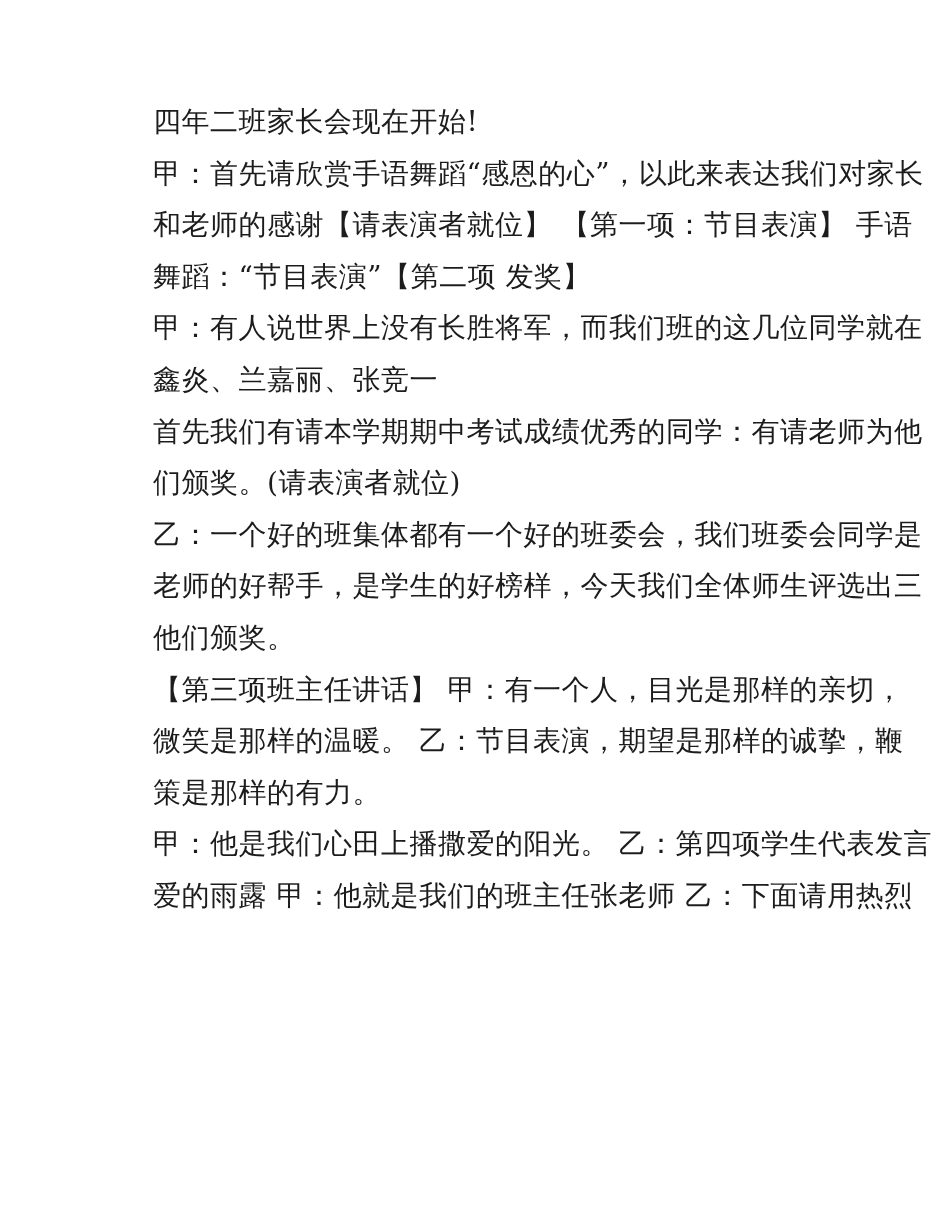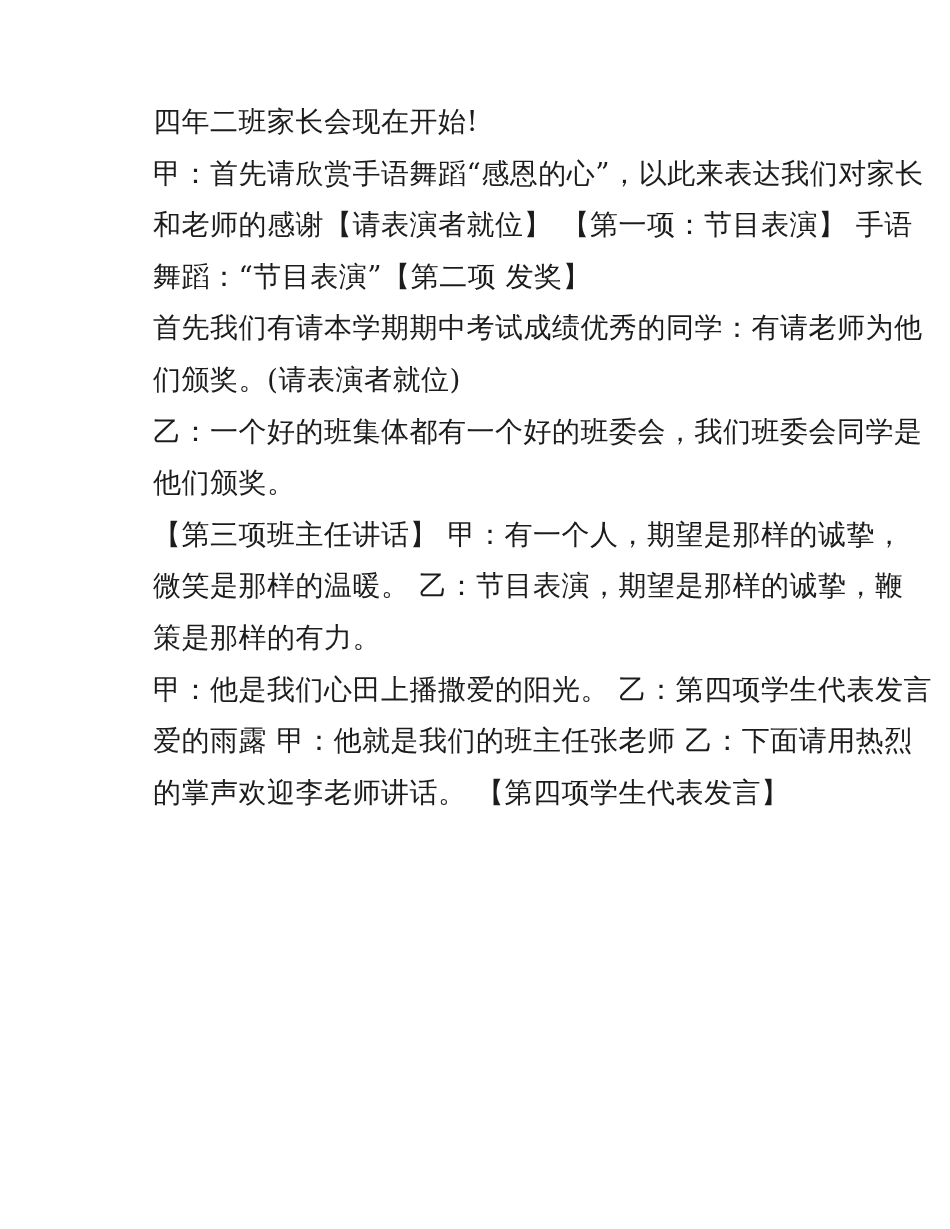--- a/index.html
+++ b/index.html
@@ -40,24 +40,26 @@
 </style>
 </head>
 <body>
 
 <div class="doc-page">
   <div class="doc-body" id="doc-body">
       <div class="text-line">四年二班家长会现在开始!</div>
       <div class="text-line full">甲：首先请欣赏手语舞蹈“感恩的心”，以此来表达我们对家长</div>
       <div class="text-line full">和老师的感谢【请表演者就位】 【第一项：节目表演】 手语</div>
       <div class="text-line">舞蹈：“节目表演”【第二项 发奖】</div>
+      <div class="text-line full">甲：有人说世界上没有长胜将军，而我们班的这几位同学就在</div>
+      <div class="text-line">鑫炎、兰嘉丽、张竞一</div>
       <div class="text-line full">首先我们有请本学期期中考试成绩优秀的同学：有请老师为他</div>
       <div class="text-line">们颁奖。(请表演者就位)</div>
       <div class="text-line full">乙：一个好的班集体都有一个好的班委会，我们班委会同学是</div>
+      <div class="text-line full">老师的好帮手，是学生的好榜样，今天我们全体师生评选出三</div>
       <div class="text-line">他们颁奖。</div>
-      <div class="text-line full">【第三项班主任讲话】 甲：有一个人，期望是那样的诚挚，</div>
+      <div class="text-line full">【第三项班主任讲话】 甲：有一个人，目光是那样的亲切，</div>
       <div class="text-line full">微笑是那样的温暖。 乙：节目表演，期望是那样的诚挚，鞭</div>
       <div class="text-line">策是那样的有力。</div>
       <div class="text-line full">甲：他是我们心田上播撒爱的阳光。 乙：第四项学生代表发言</div>
       <div class="text-line full">爱的雨露 甲：他就是我们的班主任张老师 乙：下面请用热烈</div>
-      <div class="text-line">的掌声欢迎李老师讲话。 【第四项学生代表发言】</div>
     </div>
 </div>
 
 </body></html>

